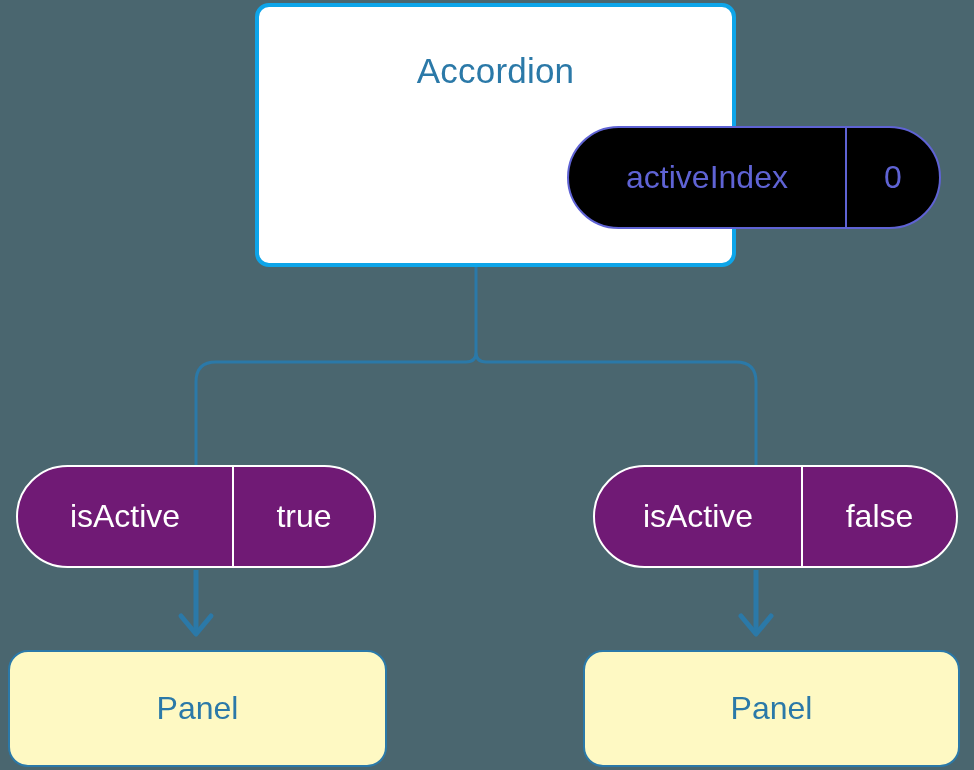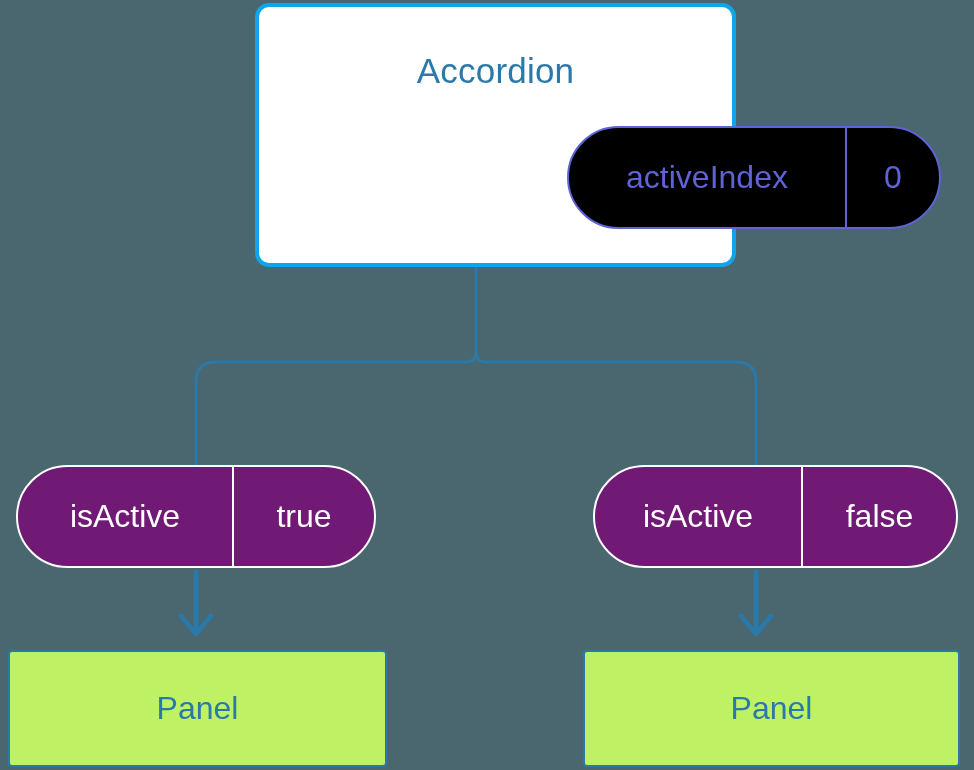--- a/index.html
+++ b/index.html
@@ -124,23 +124,23 @@
     top: 465px;
     width: 365px;
   }
   #isactive-false-pill .pill-key { width: 208px; }
 
   
   .panel-card {
     position: absolute;
     top: 650px;
     height: 117px;
-    background: #bef264;
+    background: #fef9c3;
     border: 2px solid #2b79a8;
-    border-radius: 4px;
+    border-radius: 20px;
     box-sizing: border-box;
   }
   .panel-label {
     position: absolute;
     left: 0;
     top: 38px;
     width: 100%;
     text-align: center;
     color: #2b79a8;
     font-size: 32px;

